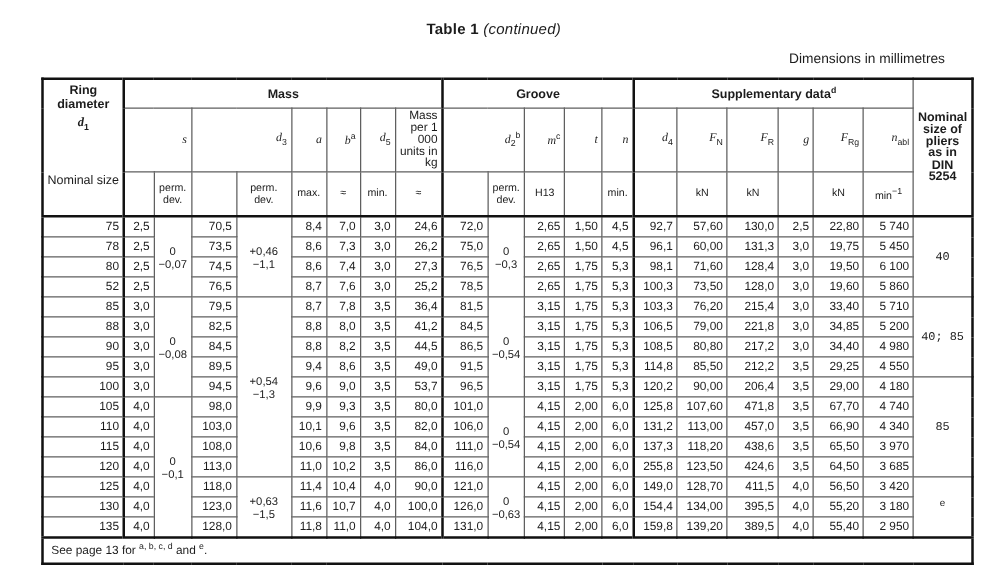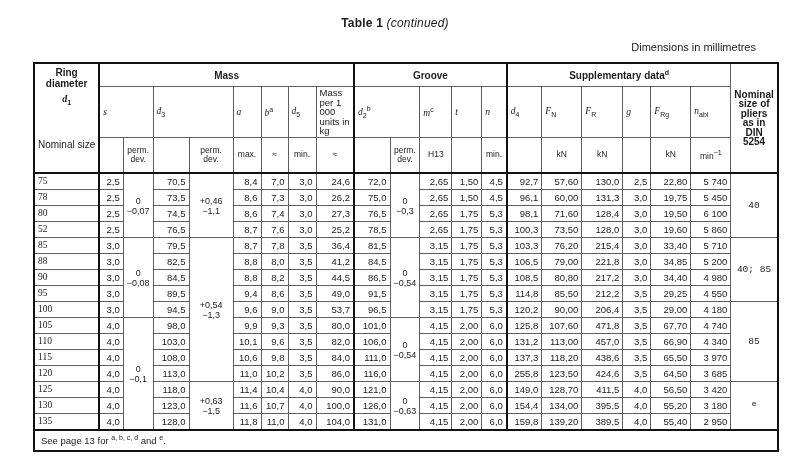--- a/index.html
+++ b/index.html
@@ -20,34 +20,34 @@
   }
   table.din th,table.din td{
     border:1px solid #5f5f5f;
     padding:0 3px;overflow:hidden;white-space:nowrap;
     font-weight:normal;color:#1c1c1c;
   }
   
   thead th{border-top:none;border-bottom:none;background:#fff;}
   thead{border-bottom:2px solid #111;}
   tr.r1 th{height:22px;font-weight:bold;font-size:10px;vertical-align:middle;text-align:center;}
-  tr.r2 th{height:50px;vertical-align:middle;text-align:left;font-size:9.5px;}
+  tr.r2 th{height:50px;vertical-align:middle;text-align:right;font-size:9.5px;}
   tr.r3 th{height:34px;vertical-align:middle;text-align:center;font-size:8.5px;white-space:normal;line-height:9.5px;}
   .sym{font-family:"Liberation Serif","DejaVu Serif",serif;font-style:italic;font-size:10px;}
   .sym sub{font-size:7px;font-style:normal;font-family:"Liberation Sans",sans-serif;}
   .sym sup{font-size:7px;font-style:normal;font-family:"Liberation Sans",sans-serif;}
   .grp-sup{font-size:7px;}
   .wrap{white-space:normal !important;line-height:9.5px;font-size:8.5px;}
   .shaft-cell{vertical-align:top !important;text-align:center;padding-top:3px !important;height:100%;}
   .shaft-top{font-weight:bold;font-size:10px;line-height:11px;}
   .shaft-sym{margin-top:4px;}
   .shaft-bottom{font-weight:normal;font-size:10px;line-height:9.5px;margin-top:34px;}
   
   tbody td{height:15px;text-align:right;padding-right:5px;line-height:11px;}
-  td.nom{font-weight:bold;text-align:left;padding:0 2px;font-family:Liberation Serif, serif;}
+  td.nom{font-weight:bold;text-align:right;padding:0 2px;}
   td.dev{text-align:center;padding:0 1px;line-height:10px;font-size:9px;white-space:nowrap;}
   td.pliers{text-align:center;padding:0 1px;font-family:Liberation Mono, monospace;}
   .bl2{border-left:2px solid #111 !important;}
   tr.footer-row td{
     border-top:2px solid #111;height:19px;text-align:left;
     padding-left:6px;font-size:9.5px;vertical-align:middle;
   }
   tr.footer-row sup{font-size:7px;}
 </style>
 </head>

